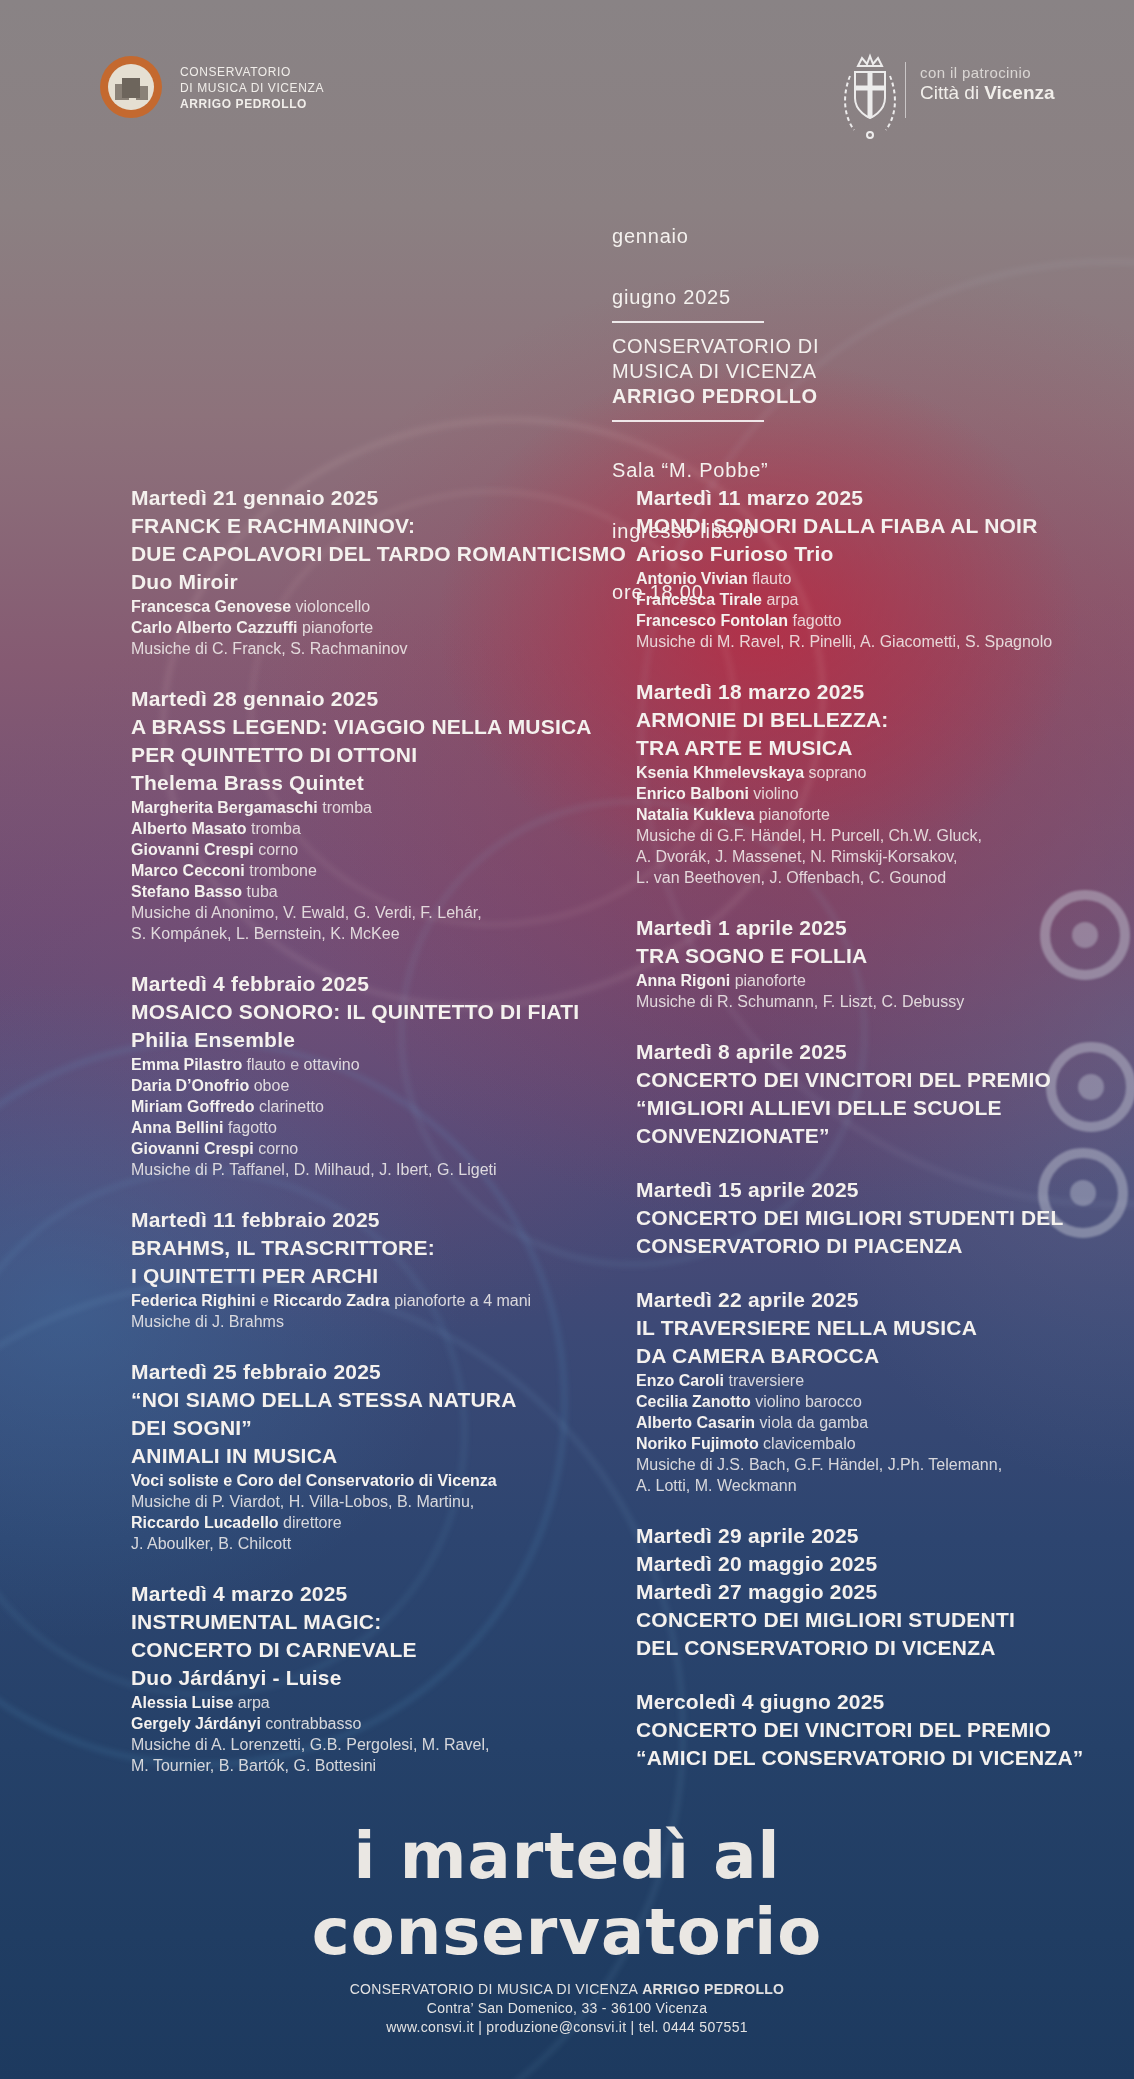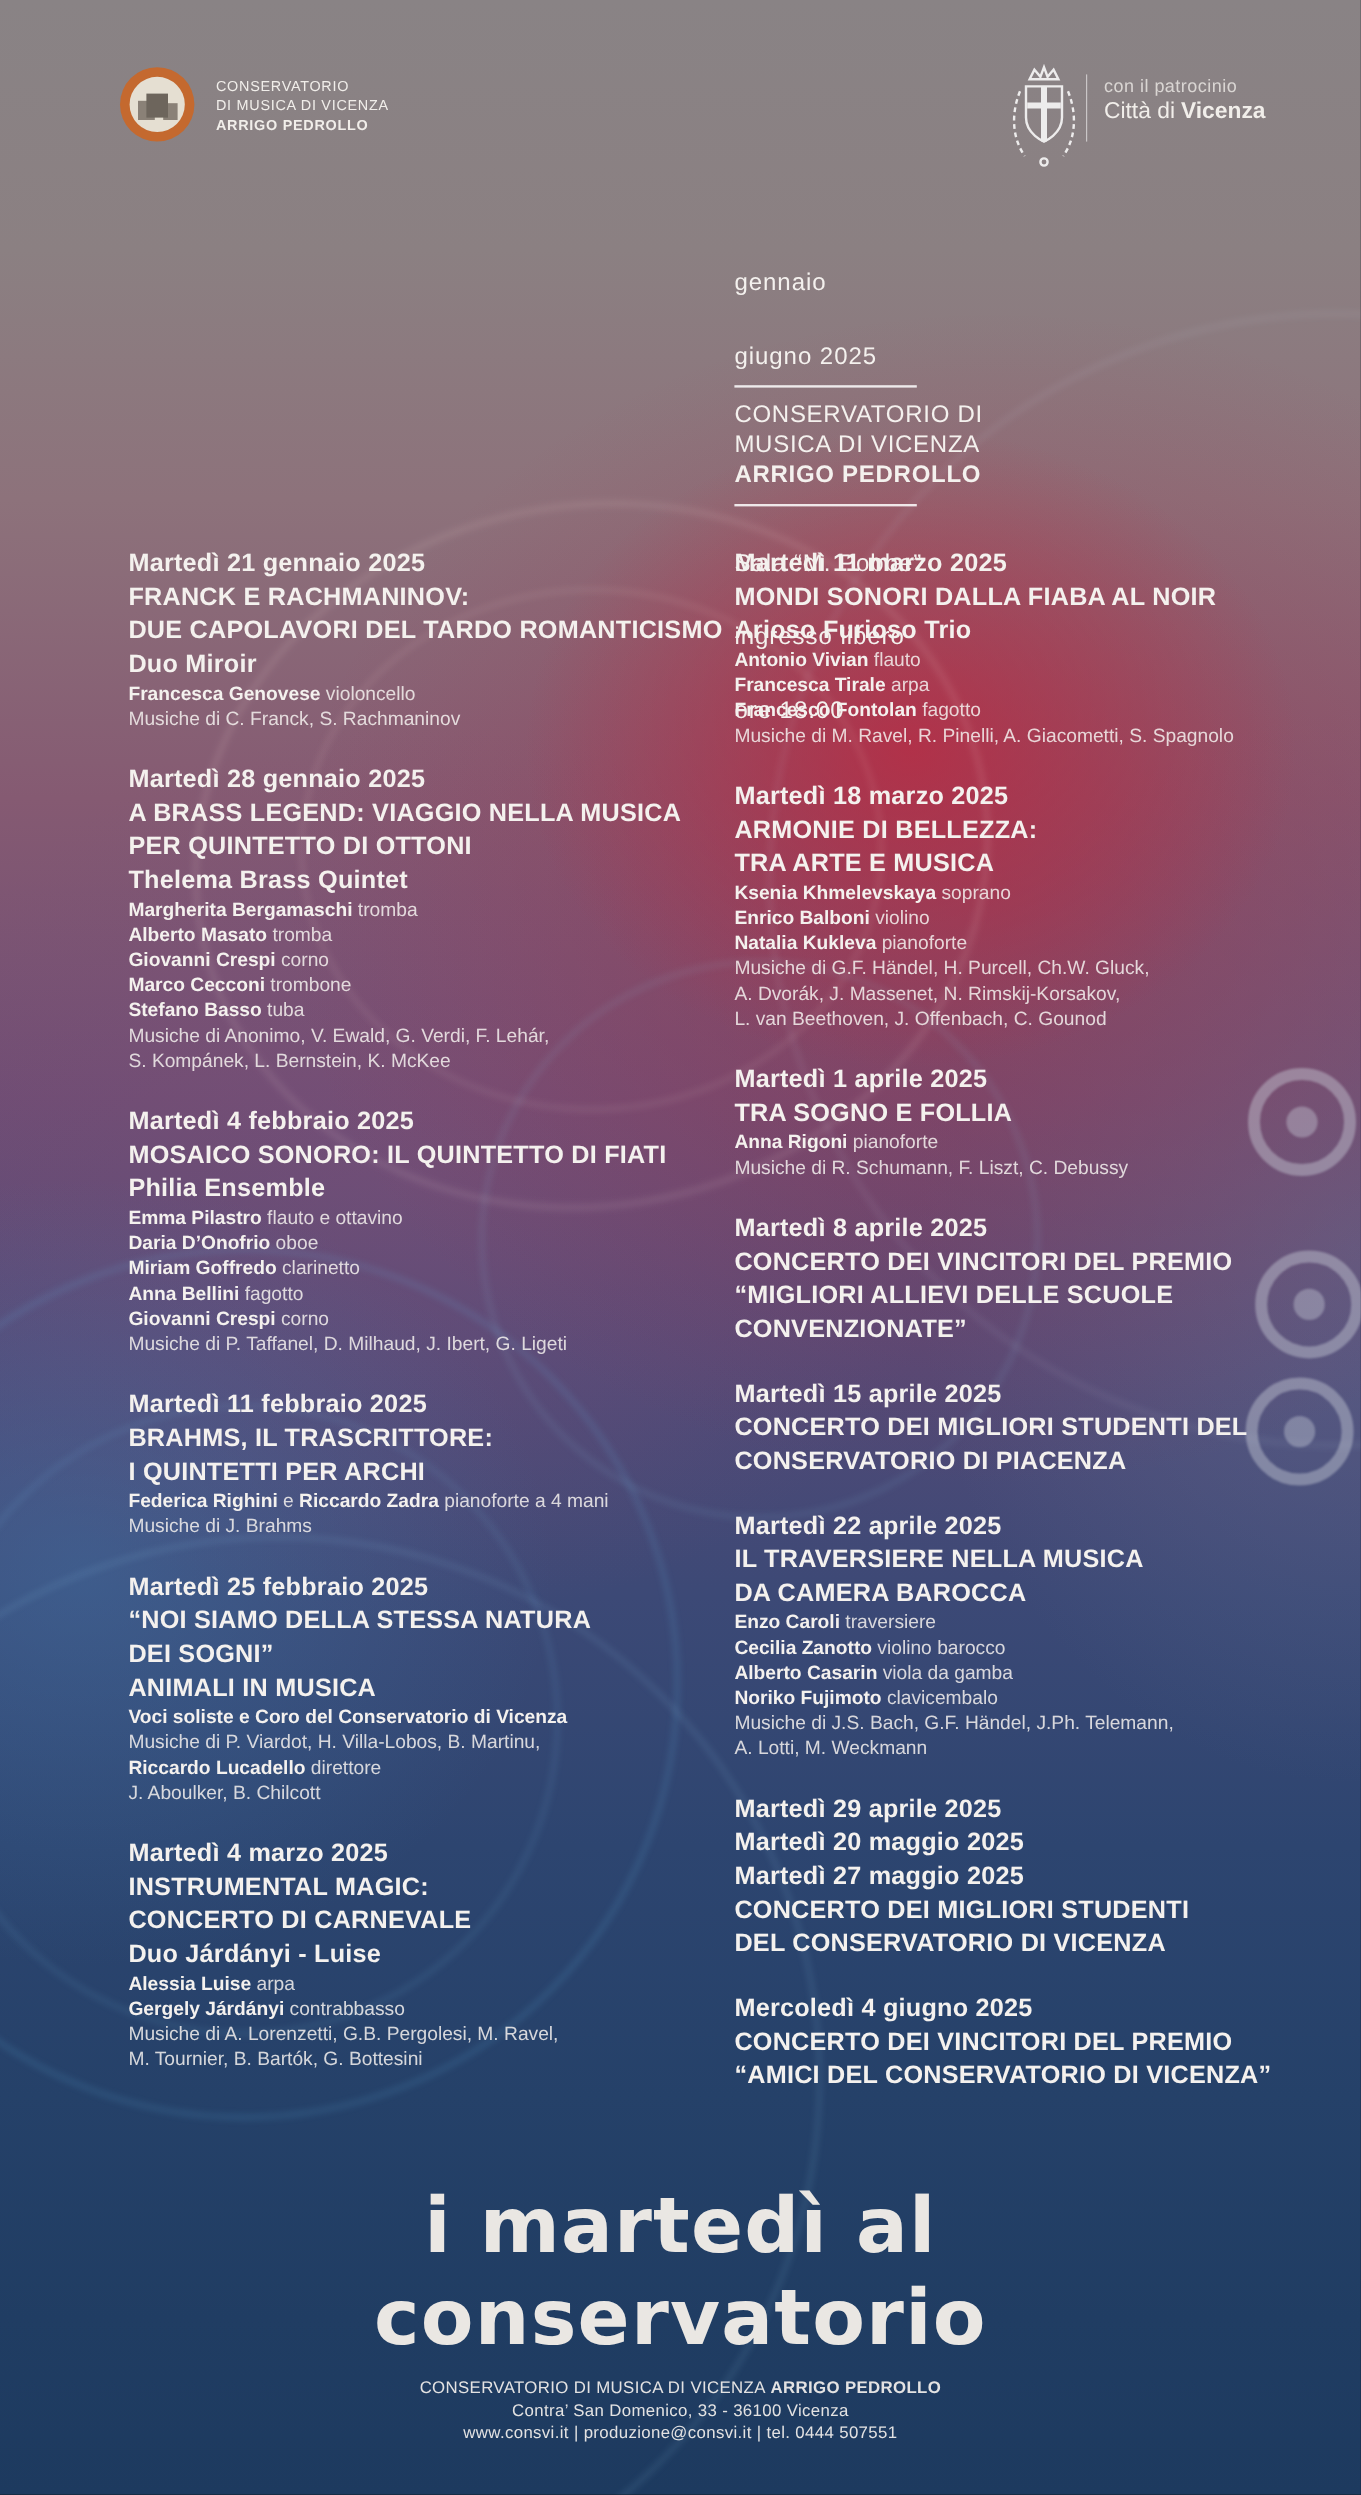--- a/index.html
+++ b/index.html
@@ -37,21 +37,21 @@
   .patrocinio{position:absolute;left:920px;top:66px;}
   .patrocinio .small{font-size:15px;line-height:14px;color:rgba(244,241,238,.75);letter-spacing:.4px;}
   .patrocinio .city{font-size:19px;line-height:26px;color:#f1eeea;}
   .patrocinio .city .b{font-weight:700;margin-left:5px;}
   
   .info{position:absolute;left:612px;top:188px;width:420px;}
   .info .big{font-size:20px;line-height:25px;letter-spacing:.8px;margin-top:36px;}
   .info .rule{width:152px;height:2px;background:rgba(255,255,255,.85);margin:11px 0;}
   .info .caps{font-size:20px;line-height:25px;letter-spacing:.6px;}
   
-  .col{position:absolute;top:456px;width:525px;}
+  .col{position:absolute;top:484px;width:525px;margin-left:24px;}
   .col.left{left:107px;} .col.right{left:612px;}
   .event{margin-bottom:26px;}
   .ev-head{font-weight:700;font-size:21px;line-height:28px;letter-spacing:.2px;
     color:#f4f1ee;white-space:nowrap;}
   .ev-body{font-size:16px;line-height:21px;color:rgba(244,241,238,.85);white-space:nowrap;}
   .ev-body .b{font-weight:700;color:#f4f1ee;}
   
   .title{position:absolute;left:0;top:1818px;width:1134px;text-align:center;
     font-family:"DejaVu Sans","Liberation Sans",sans-serif;font-weight:700;
     font-size:64px;line-height:76px;letter-spacing:1px;color:#eae7e3;}
@@ -121,20 +121,21 @@
     <div class="big">ore 18.00</div>
   </div>
 
   <div class="col left" id="col-left">
       <div class="event">
         <div class="ev-head">Martedì 21 gennaio 2025</div>
         <div class="ev-head">FRANCK E RACHMANINOV:</div>
         <div class="ev-head">DUE CAPOLAVORI DEL TARDO ROMANTICISMO</div>
         <div class="ev-head">Duo Miroir</div>
         <div class="ev-body"><span class="b">Francesca Genovese</span><span> violoncello</span></div>
+        <div class="ev-body"><span class="b">Carlo Alberto Cazzuffi</span><span> pianoforte</span></div>
         <div class="ev-body">Musiche di C. Franck, S. Rachmaninov</div>
       </div>
       <div class="event">
         <div class="ev-head">Martedì 28 gennaio 2025</div>
         <div class="ev-head">A BRASS LEGEND: VIAGGIO NELLA MUSICA</div>
         <div class="ev-head">PER QUINTETTO DI OTTONI</div>
         <div class="ev-head">Thelema Brass Quintet</div>
         <div class="ev-body"><span class="b">Margherita Bergamaschi</span><span> tromba</span></div>
         <div class="ev-body"><span class="b">Alberto Masato</span><span> tromba</span></div>
         <div class="ev-body"><span class="b">Giovanni Crespi</span><span> corno</span></div>

